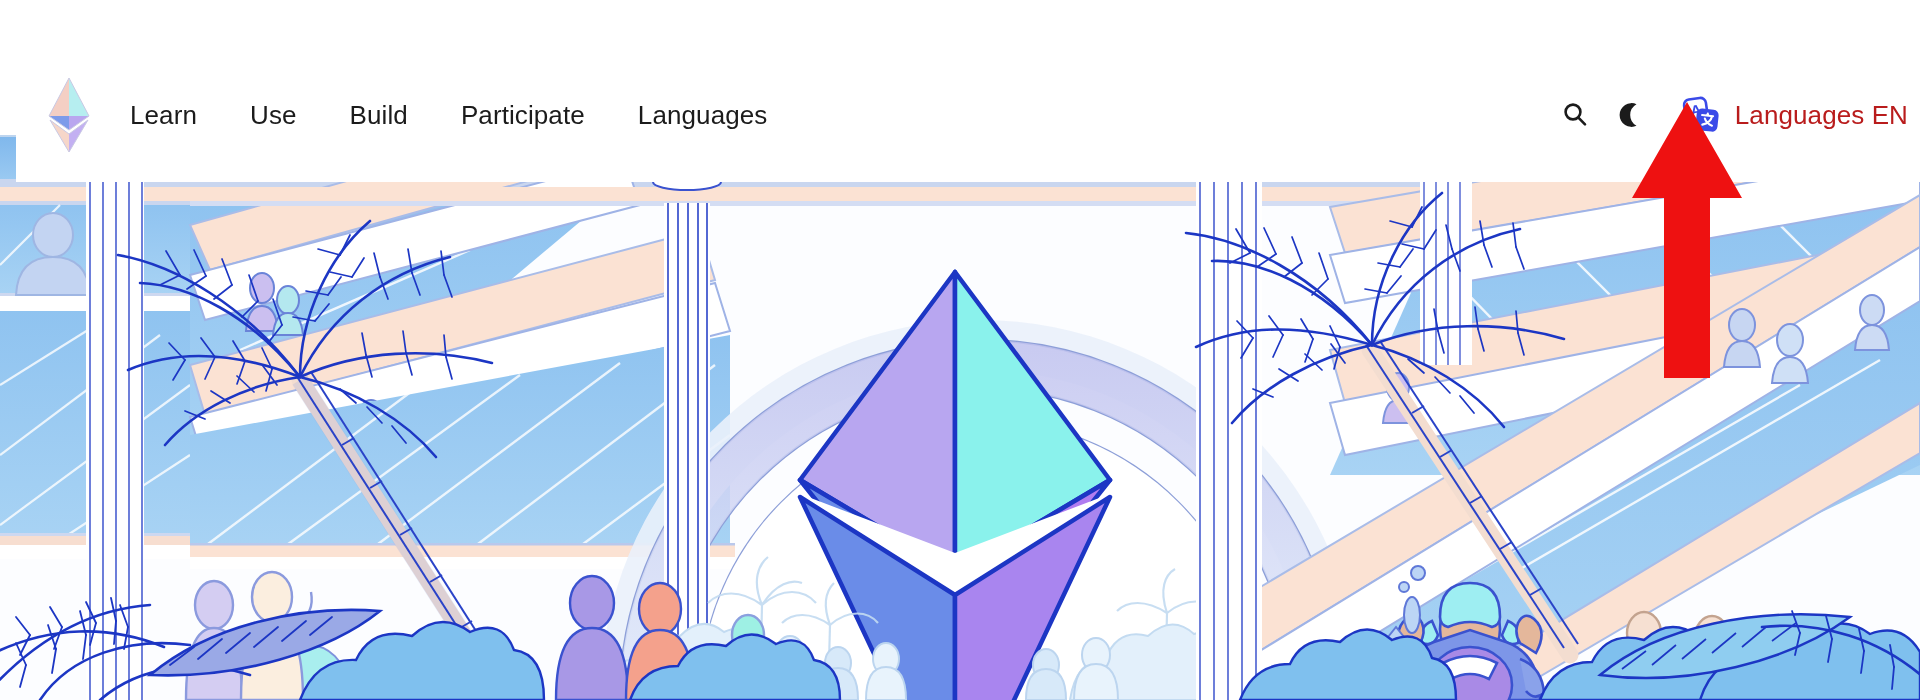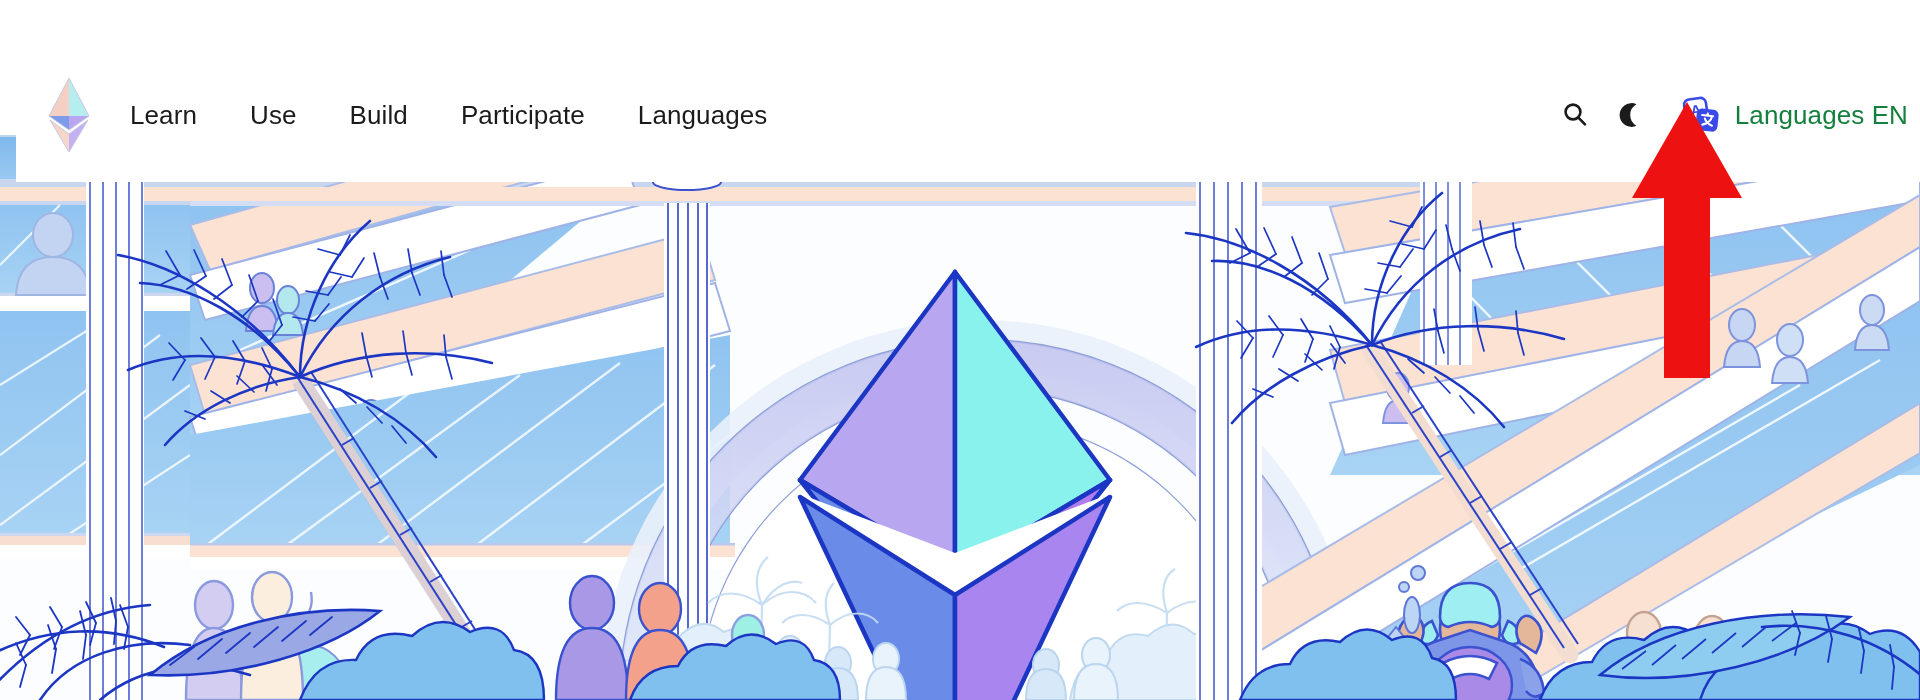--- a/index.html
+++ b/index.html
@@ -30,21 +30,21 @@
     display:flex;align-items:center;padding-right:28px;
   }
   .hdr-icon-btn{
     width:46px;height:46px;display:flex;align-items:center;justify-content:center;
     cursor:pointer;margin-left:10px;
   }
   #lang-btn{
     display:flex;align-items:center;cursor:pointer;margin-left:26px;
   }
   #lang-label{
-    color:#15803d;font-size:26px;line-height:1;margin-left:13px;white-space:nowrap;letter-spacing:.1px;
+    color:#b91c1c;font-size:26px;line-height:1;margin-left:13px;white-space:nowrap;letter-spacing:.1px;
   }
 
   
   #hero{
     position:absolute;left:0;top:135px;width:1920px;height:565px;
     overflow:hidden;background:#fdfdff;
   }
   #hero svg{display:block;width:1920px;height:565px;}
 
   

